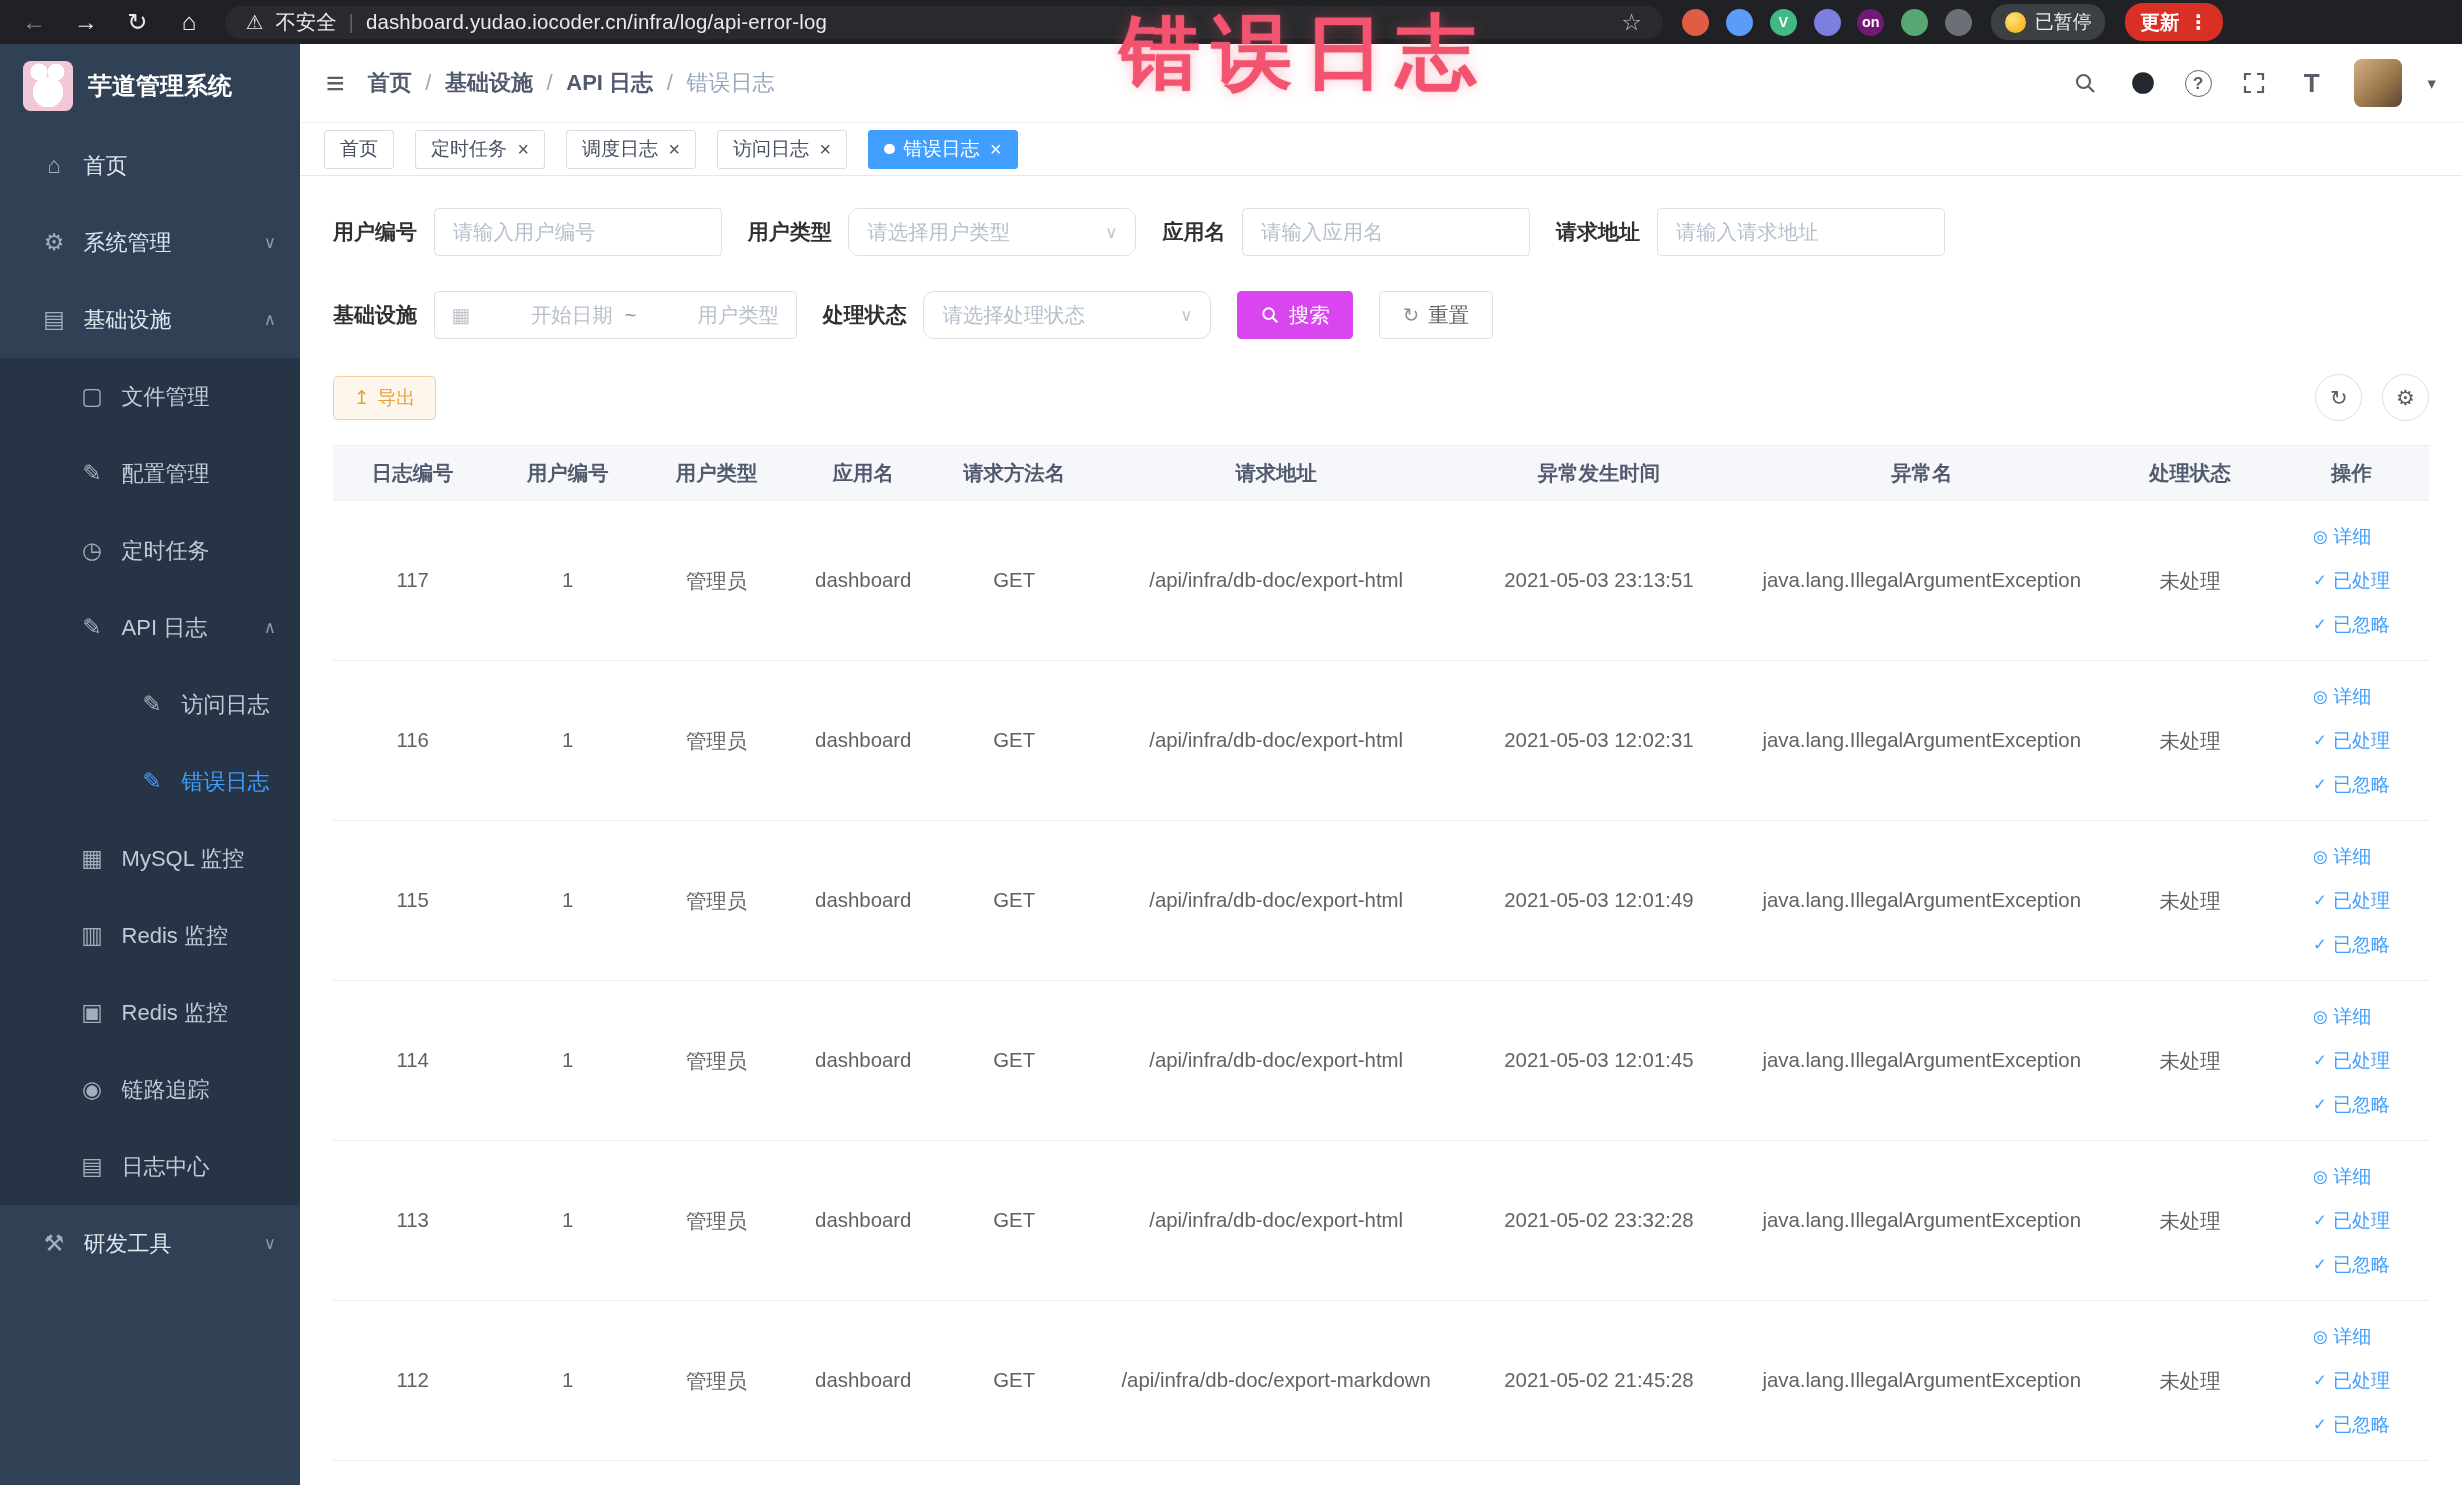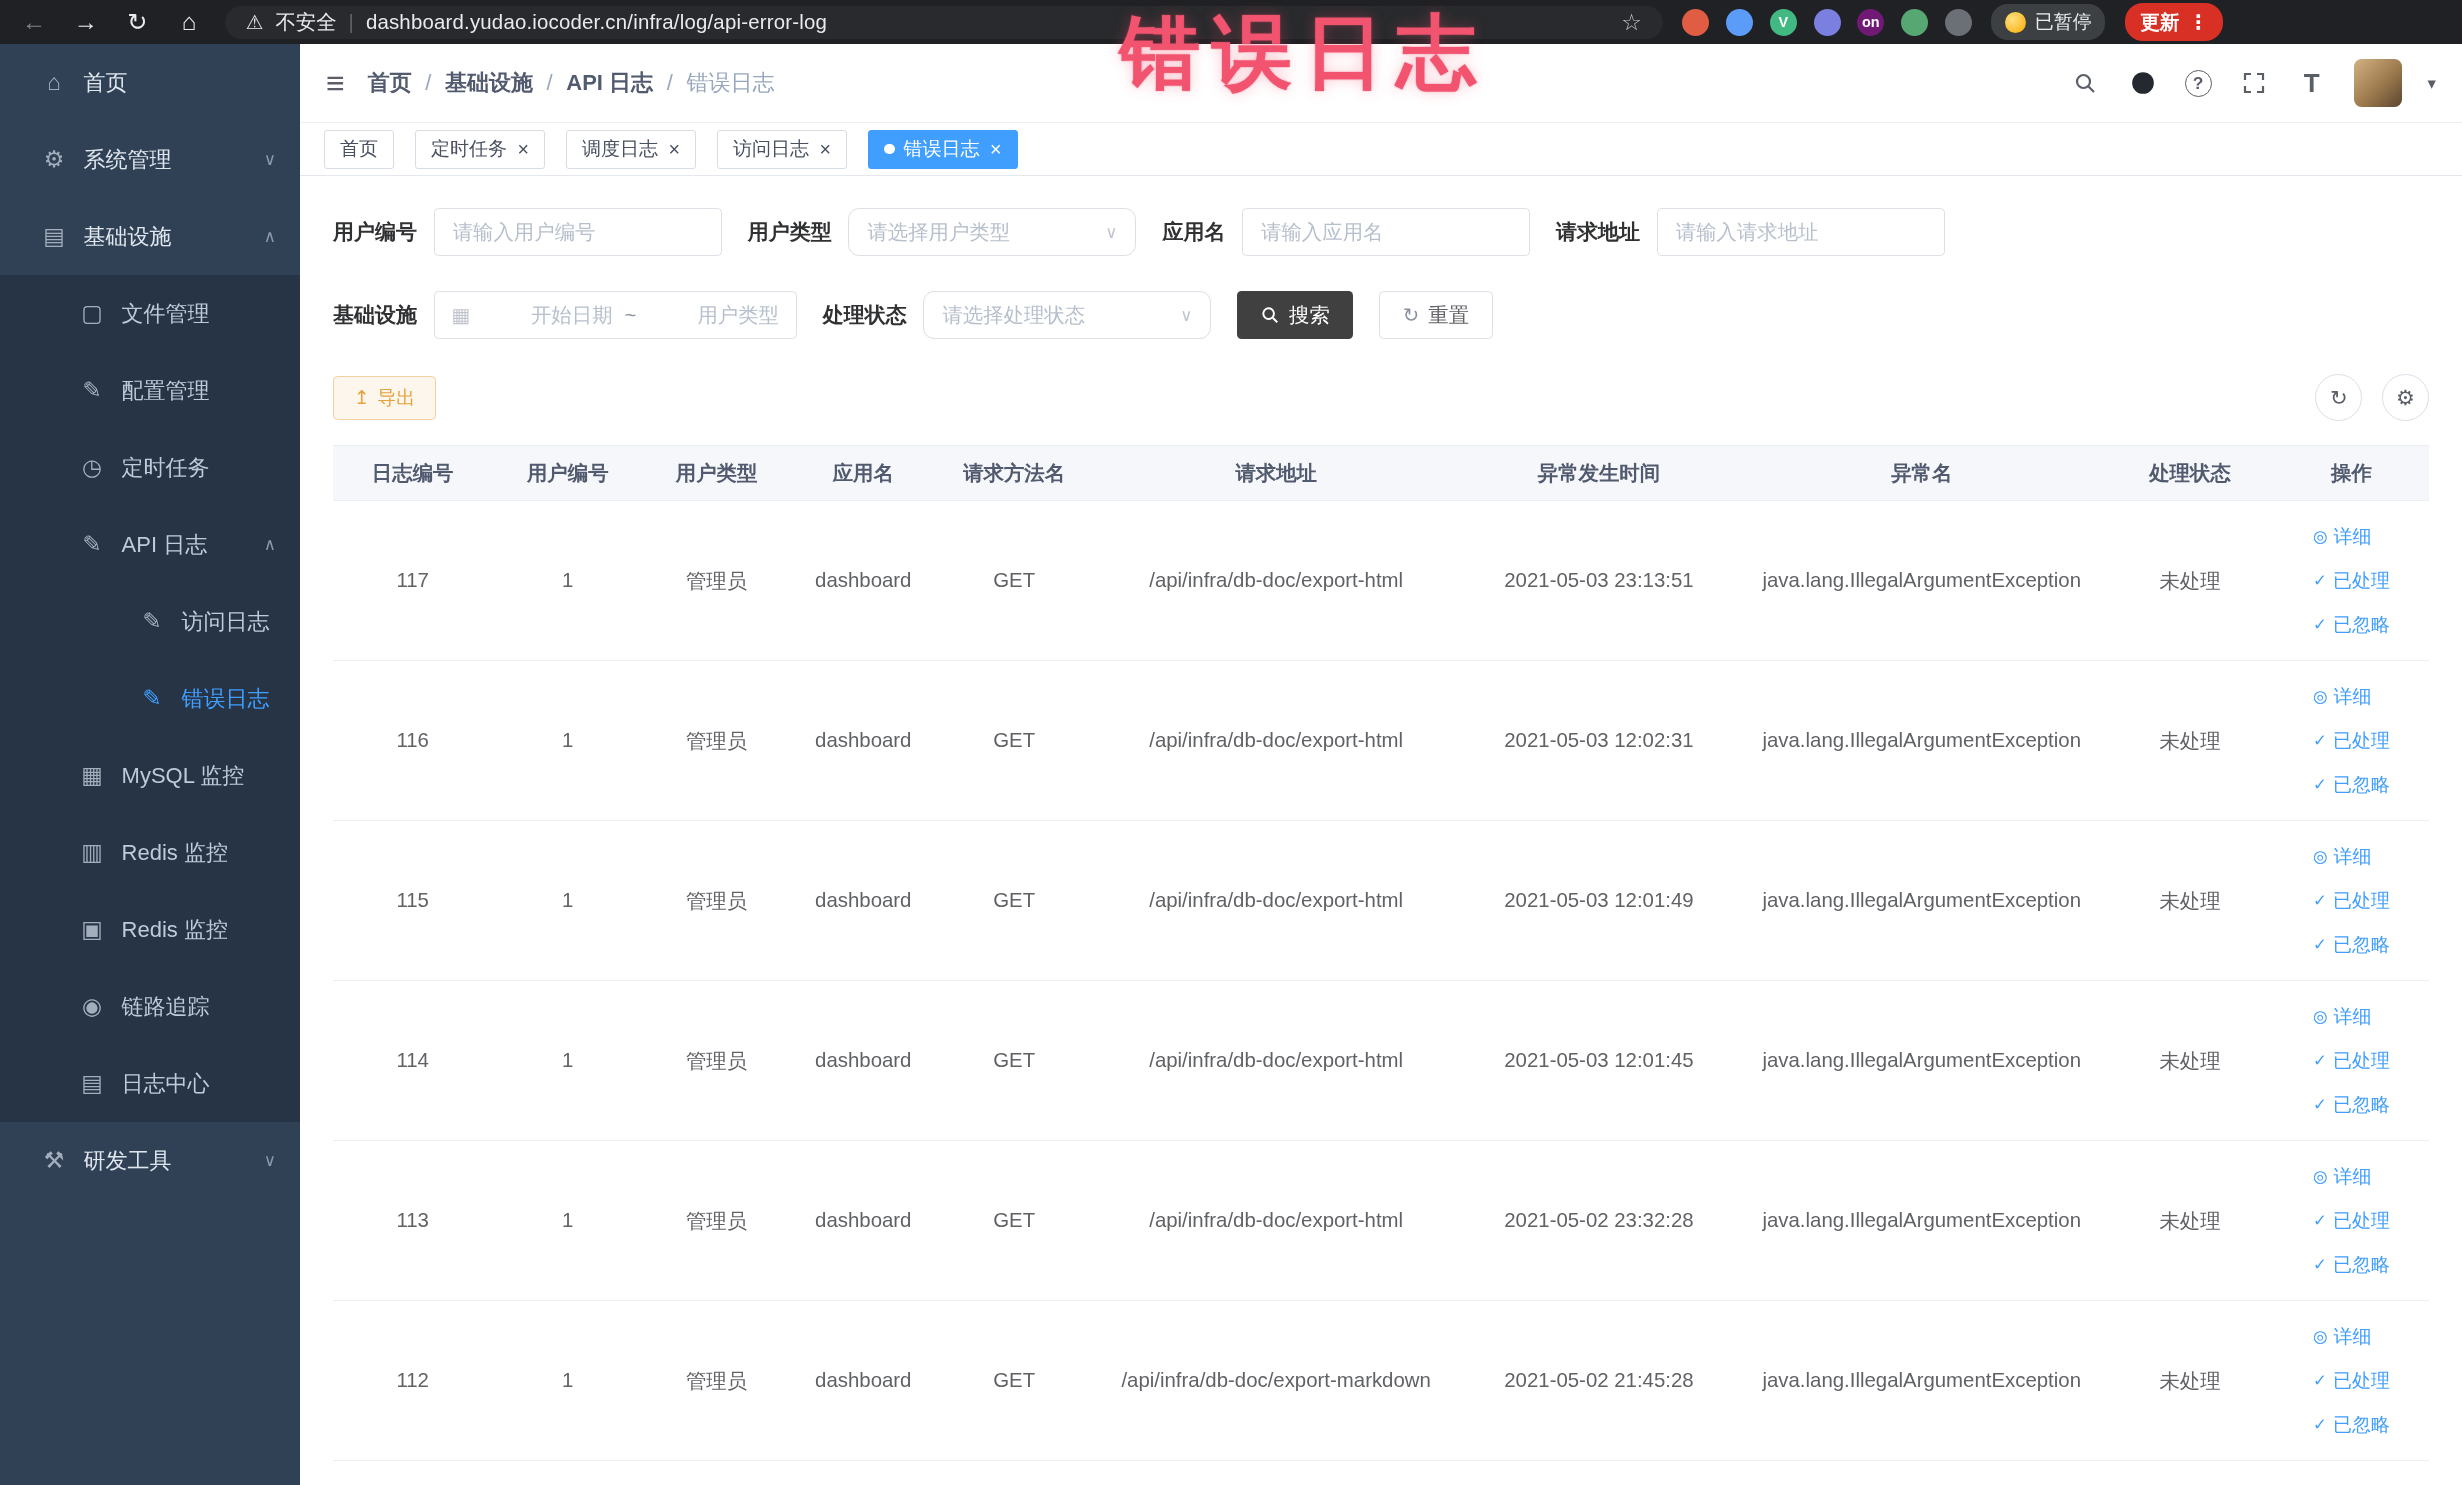--- a/index.html
+++ b/index.html
@@ -65,21 +65,21 @@
   .f-label { font-size:21px; font-weight:bold; color:#303133; white-space:nowrap; }
   .f-input { width:288px; height:48px; border:0.8px solid #dcdfe6; border-radius:4.5px; padding:0 18px; font-size:20.4px; color:#606266; outline:none; background:#fff; font-family:inherit; }
   .f-input::placeholder { color:#b6bfcc; }
   .f-select { width:288px; height:48px; border:0.8px solid #dcdfe6; border-radius:11px; display:flex; align-items:center; padding:0 18px; font-size:20.4px; color:#b6bfcc; background:#fff; }
   .f-select .chev { margin-left:auto; color:#c0c4cc; font-size:16.7px; }
   .f-date { width:363px; height:48px; border:0.8px solid #dcdfe6; border-radius:4.5px; display:flex; align-items:center; padding:0 16.7px; gap:12px; font-size:20.4px; color:#b6bfcc; background:#fff; }
   .f-date .cal { color:#c0c4cc; font-size:19.7px; }
   .f-date .d-start, .f-date .d-end { flex:1; text-align:right; }
   .f-date .d-sep { color:#8a919f; }
   .btn { height:48px; border:none; border-radius:4.5px; display:inline-flex; align-items:center; gap:9px; font-size:20.4px; padding:0 23px; cursor:pointer; font-family:inherit; white-space:nowrap; }
-  .btn-primary { background:#404040; color:#fff; }
+  .btn-primary { background:#d946ef; color:#fff; }
   .btn-plain { background:#fff; border:0.8px solid #dcdfe6; color:#606266; }
   .btn-plain .r-ic { font-size:19.7px; color:#8a919f; }
 
   .toolbar-row { display:flex; align-items:center; margin-bottom:24px; }
   .btn-export { height:44px; padding:0 19.7px; display:inline-flex; align-items:center; gap:7.6px; font-size:19px; color:#e6a23c; background:#fdf6ec; border:0.8px solid #f3d19e; border-radius:4.5px; cursor:pointer; font-family:inherit; }
   .circle-btns { margin-left:auto; display:flex; gap:19.7px; }
   .circle-btn { width:47px; height:47px; border-radius:50%; border:0.8px solid #dcdfe6; background:#fff; color:#5a5e66; display:flex; align-items:center; justify-content:center; font-size:21px; cursor:pointer; }
 
   table { width:100%; border-collapse:collapse; table-layout:fixed; }
   thead th { height:55px; background:#f5f7fa; color:#515a6e; font-size:20.4px; font-weight:bold; text-align:center; border-top:0.8px solid #ebeef5; border-bottom:0.8px solid #ebeef5; padding:0 7.6px; white-space:nowrap; }
@@ -121,20 +121,24 @@
   </div>
   <div class="update-pill">
     <span>更新</span>
     <span>⋮</span>
   </div>
 </div>
 
 <div class="app">
 
   <aside class="sidebar">
+    <div class="logo">
+      <div class="logo-img"></div>
+      <span class="logo-title">芋道管理系统</span>
+    </div>
     <nav id="menu">
         <div class="menu-item lvl0" style="padding-left: 38px;">
           <span class="mi-icon">⌂</span>
           <span class="mi-label">首页</span>
         </div>
         <div class="menu-item lvl0" style="padding-left: 38px;">
           <span class="mi-icon">⚙</span>
           <span class="mi-label">系统管理</span>
           <span class="chevron">∨</span>
         </div>

